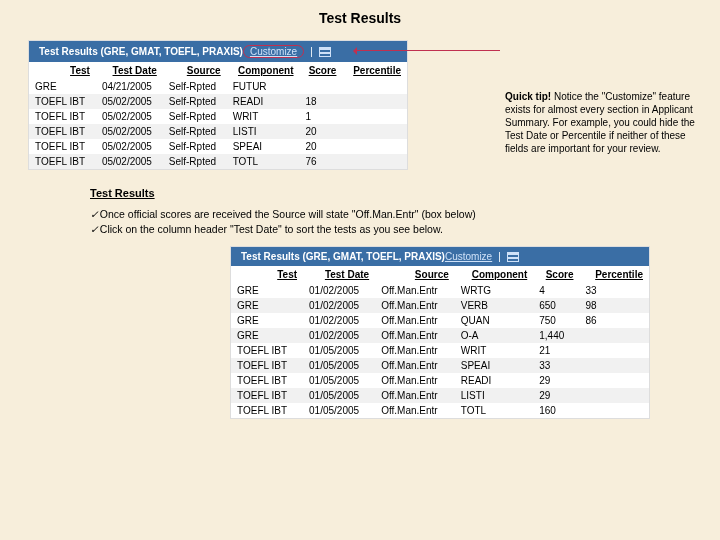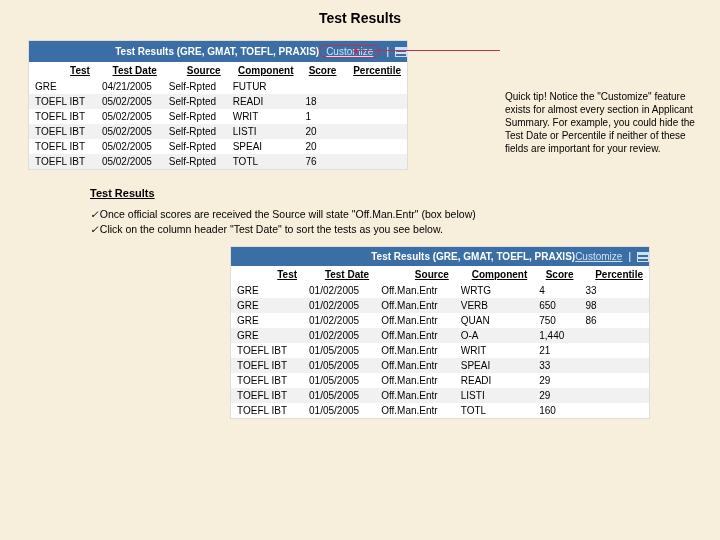--- a/index.html
+++ b/index.html
@@ -29,23 +29,23 @@
   }
   .table-wrap.second {
     margin-left: 230px;
     width: 420px;
     margin-top: 10px;
   }
   .tbl-title-bar {
     background: #3a6ea5;
     color: #fff;
     font-weight: bold;
-    padding: 4px 0;
+    padding: 4px 10px;
     display: flex;
-    justify-content: flex-end;
+    justify-content: flex-start;
     align-items: center;
     font-size: 10px;
   }
   .tbl-title-bar .right {
     display: flex;
     align-items: center;
     gap: 6px;
     font-weight: normal;
   }
   .customize-link {
@@ -94,21 +94,21 @@
   }
 
   .tipbox {
     position: absolute;
     left: 505px;
     top: 50px;
     width: 195px;
     font-size: 10px;
     line-height: 1.3;
   }
-  .tipbox .lead { font-weight: normal; }
+  .tipbox .lead { font-weight: bold; }
 
   .notes {
     margin: 16px 90px 6px 90px;
     font-size: 10.5px;
     line-height: 1.35;
   }
   .notes h4 {
     text-decoration: underline;
     font-weight: bold;
     font-size: 11px;

